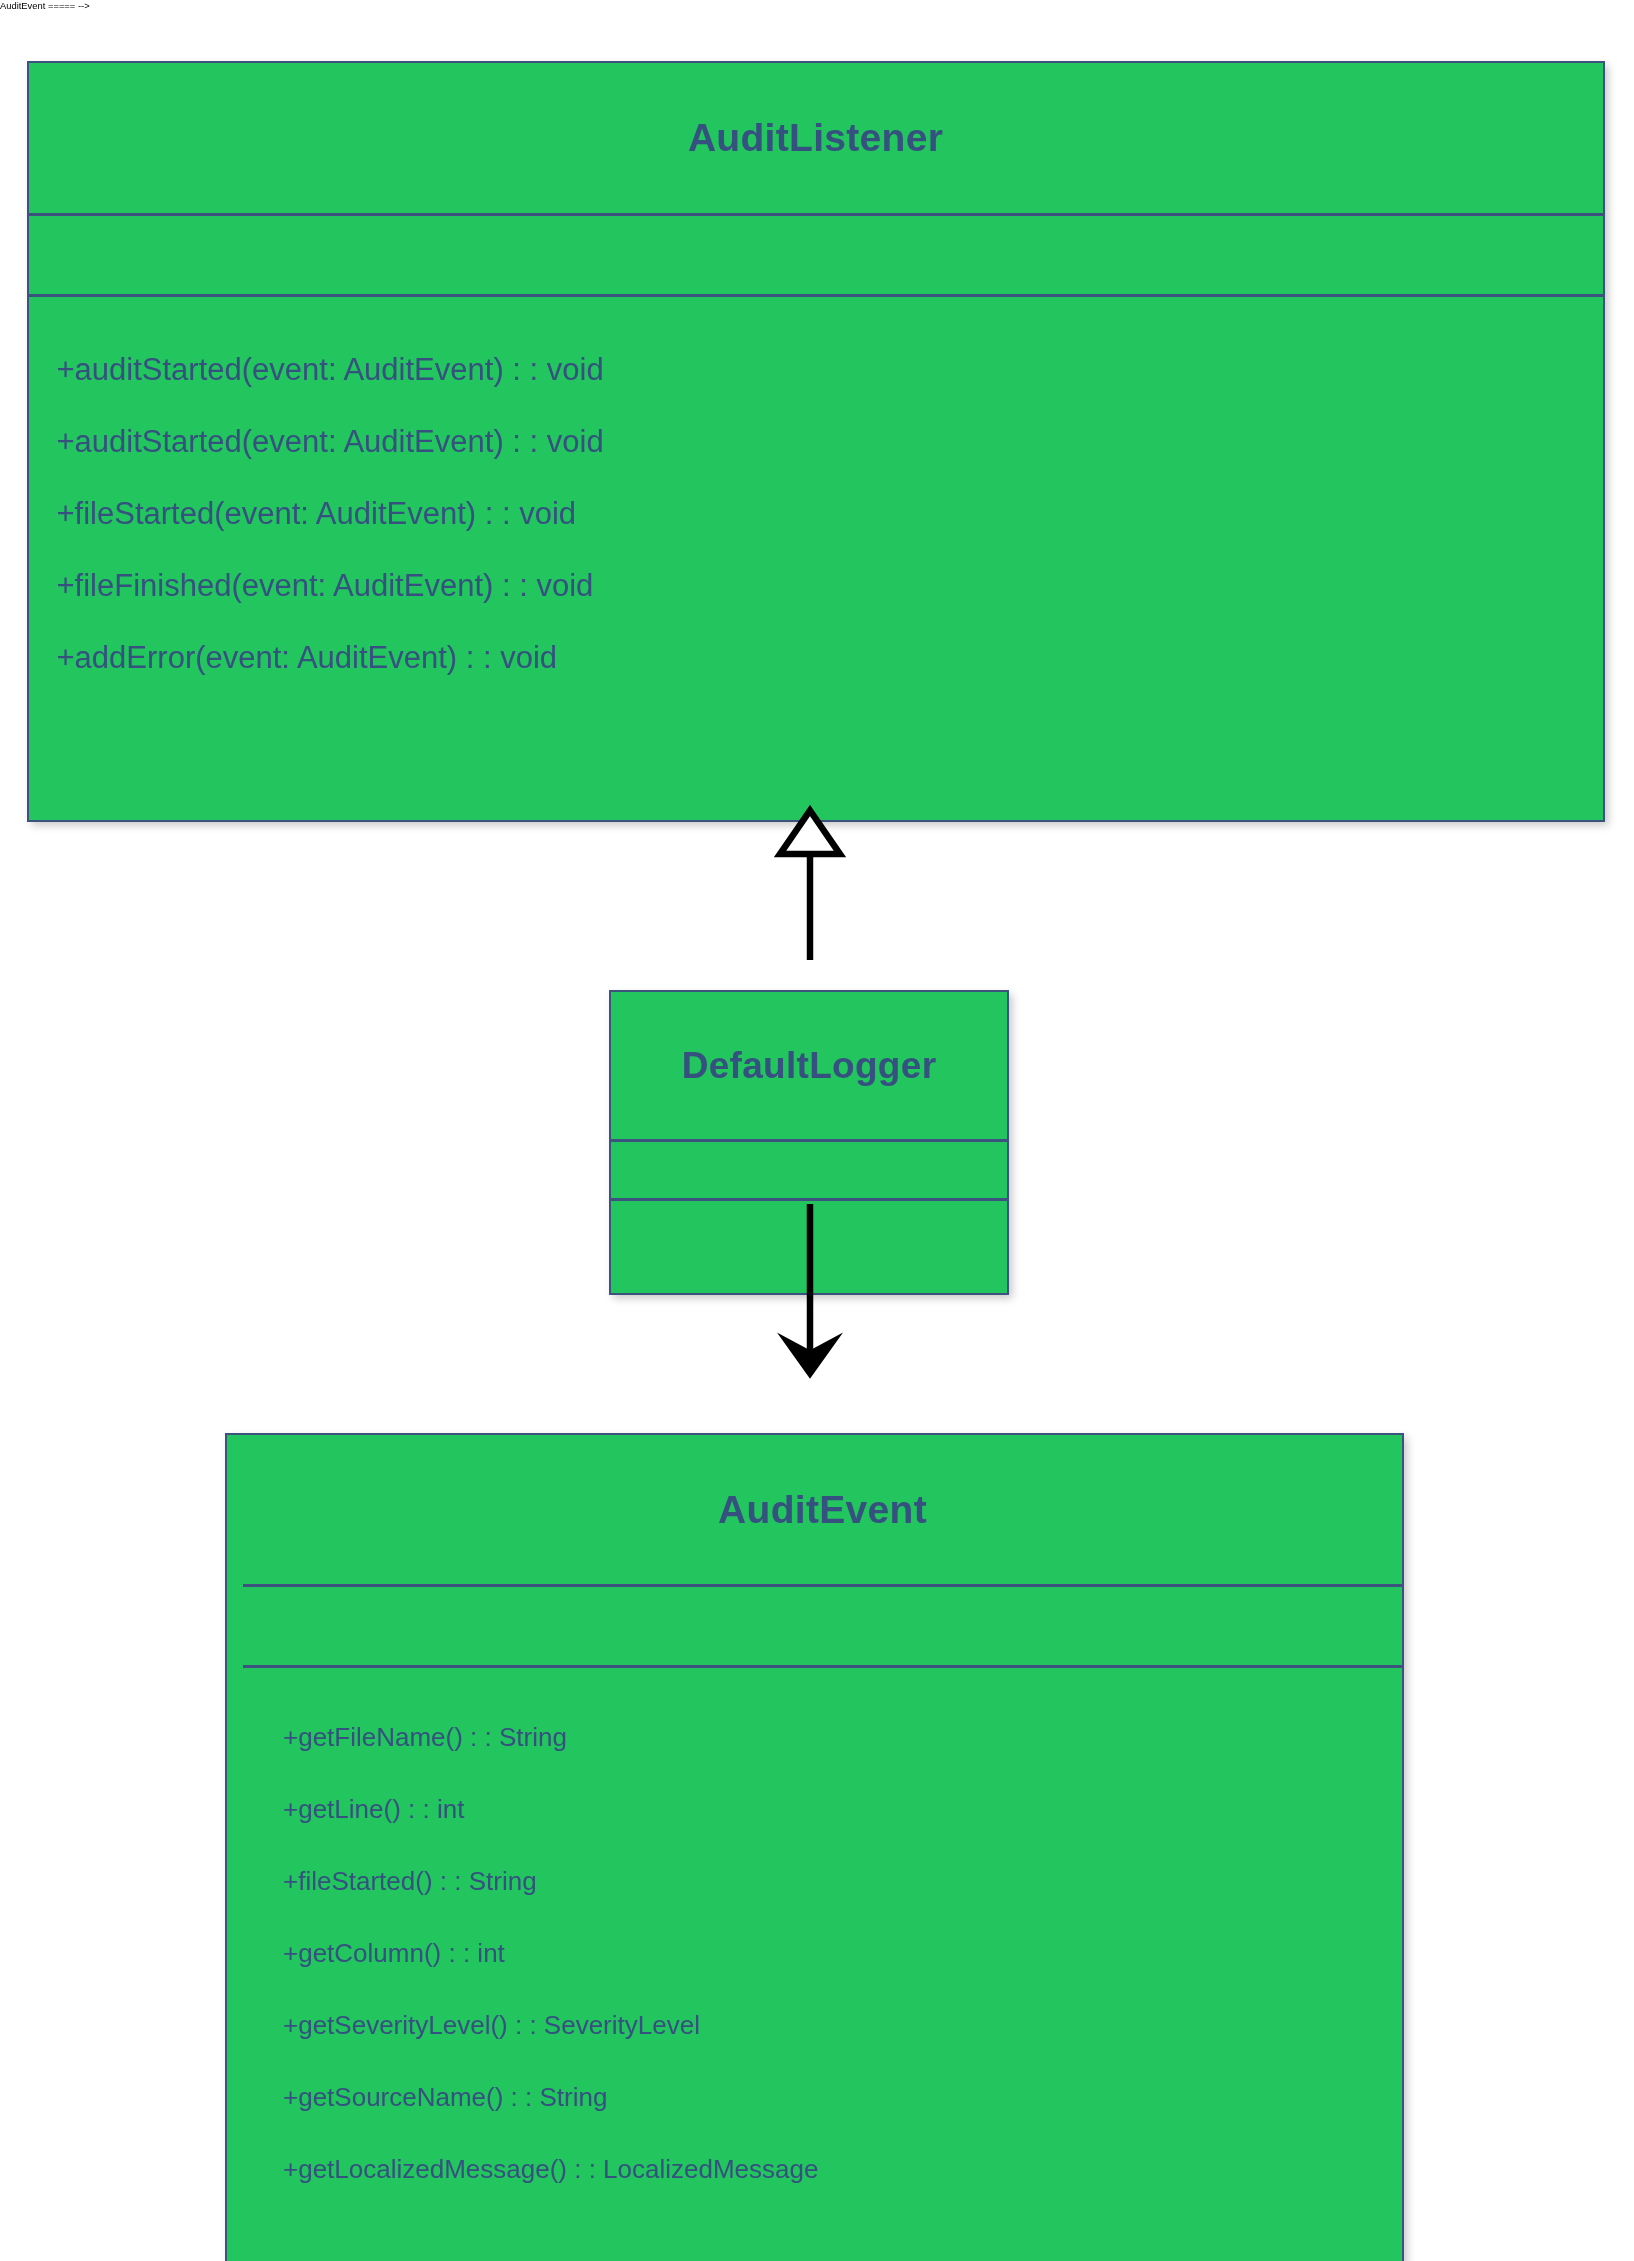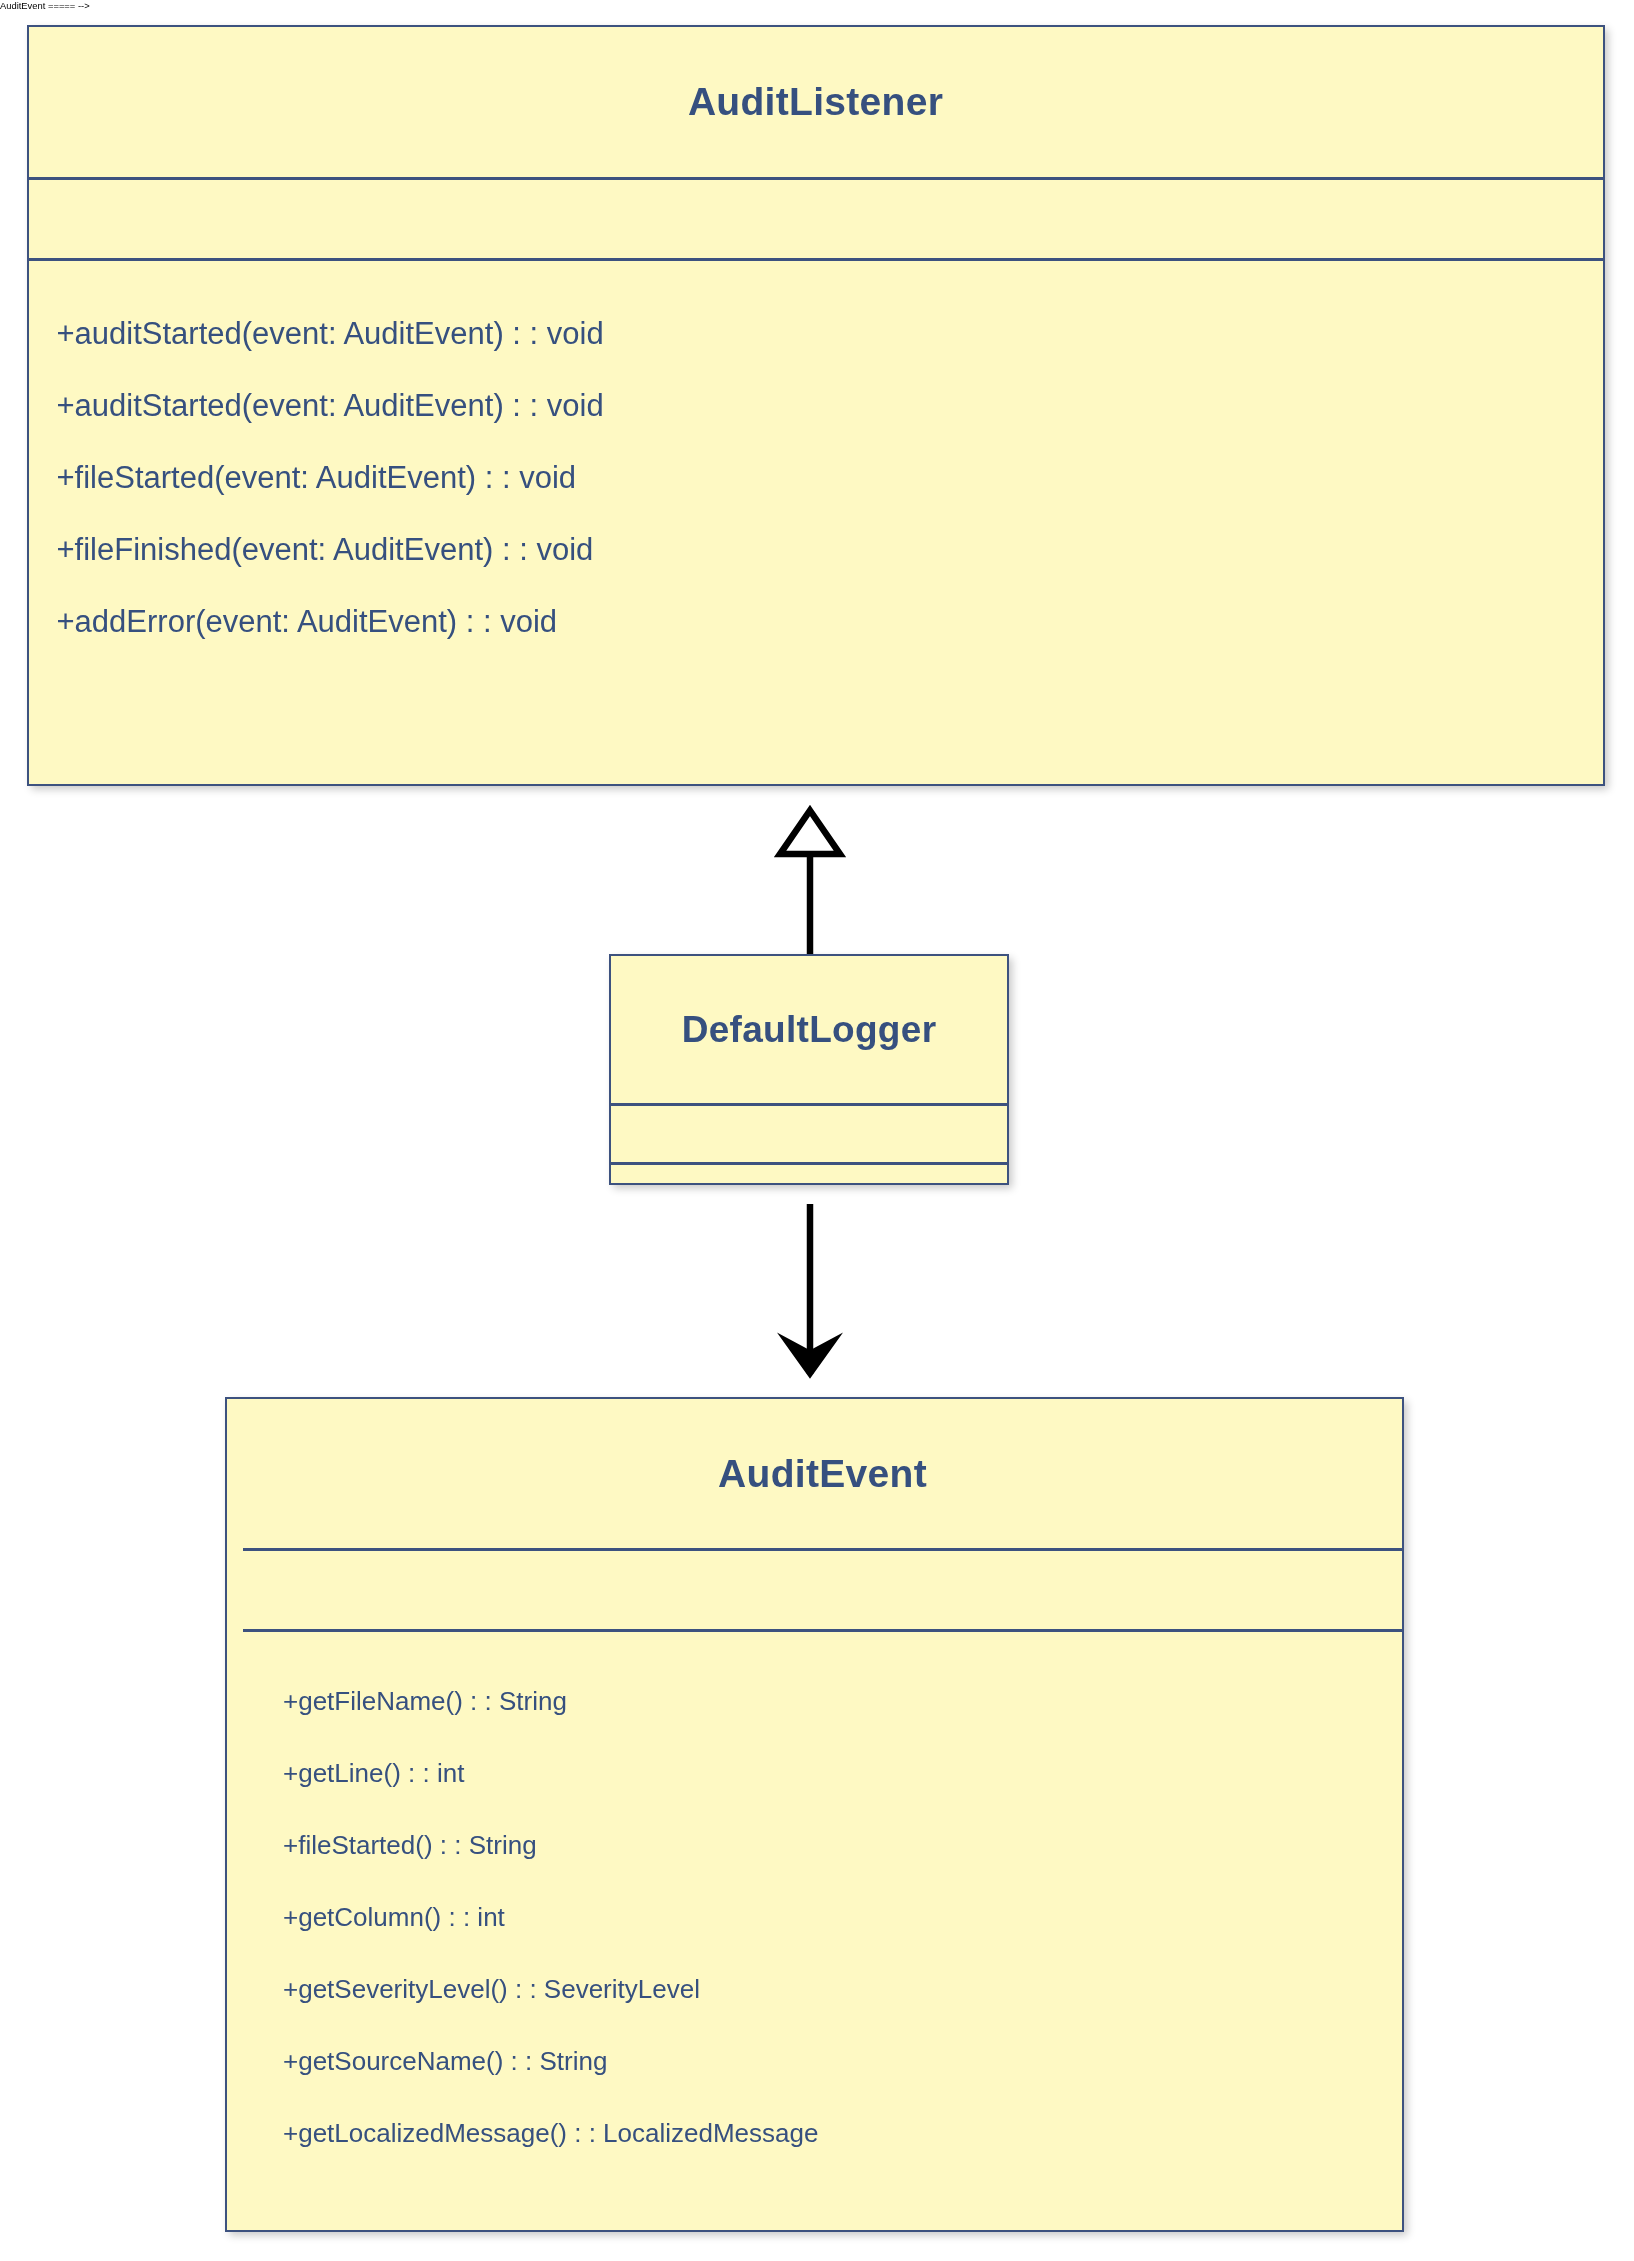--- a/index.html
+++ b/index.html
@@ -17,23 +17,24 @@
     width: 1635px;
     height: 2261px;
     background: #ffffff;
     overflow: hidden;
   }
 
   
   .uml-class {
     position: absolute;
     box-sizing: border-box;
-    background: #fef9c3;
+    background: #22c55e;
     border: 2.9px solid #3d527f;
     box-shadow: 3.5px 4.1px 8.2px rgba(0,0,0,0.22);
+    margin-top: 36px;
   }
 
   .uml-title {
     box-sizing: border-box;
     width: 100%;
     display: flex;
     align-items: center;
     justify-content: center;
     font-weight: bold;
     color: #36507f;
@@ -89,21 +90,21 @@
   #box-auditlistener .uml-method {
     font-size: 31px;
     line-height: 72px;
   }
 
   
   #box-defaultlogger {
     left: 609px;
     top: 954px;
     width: 400px;
-    height: 231px;
+    height: 305px;
   }
   #box-defaultlogger .uml-title {
     height: 147px;
     font-size: 37px;
   }
   #box-defaultlogger .uml-attrs { height: 56px; }
   #box-defaultlogger .uml-methods { height: 41px; }
 
   
   #box-auditevent {

